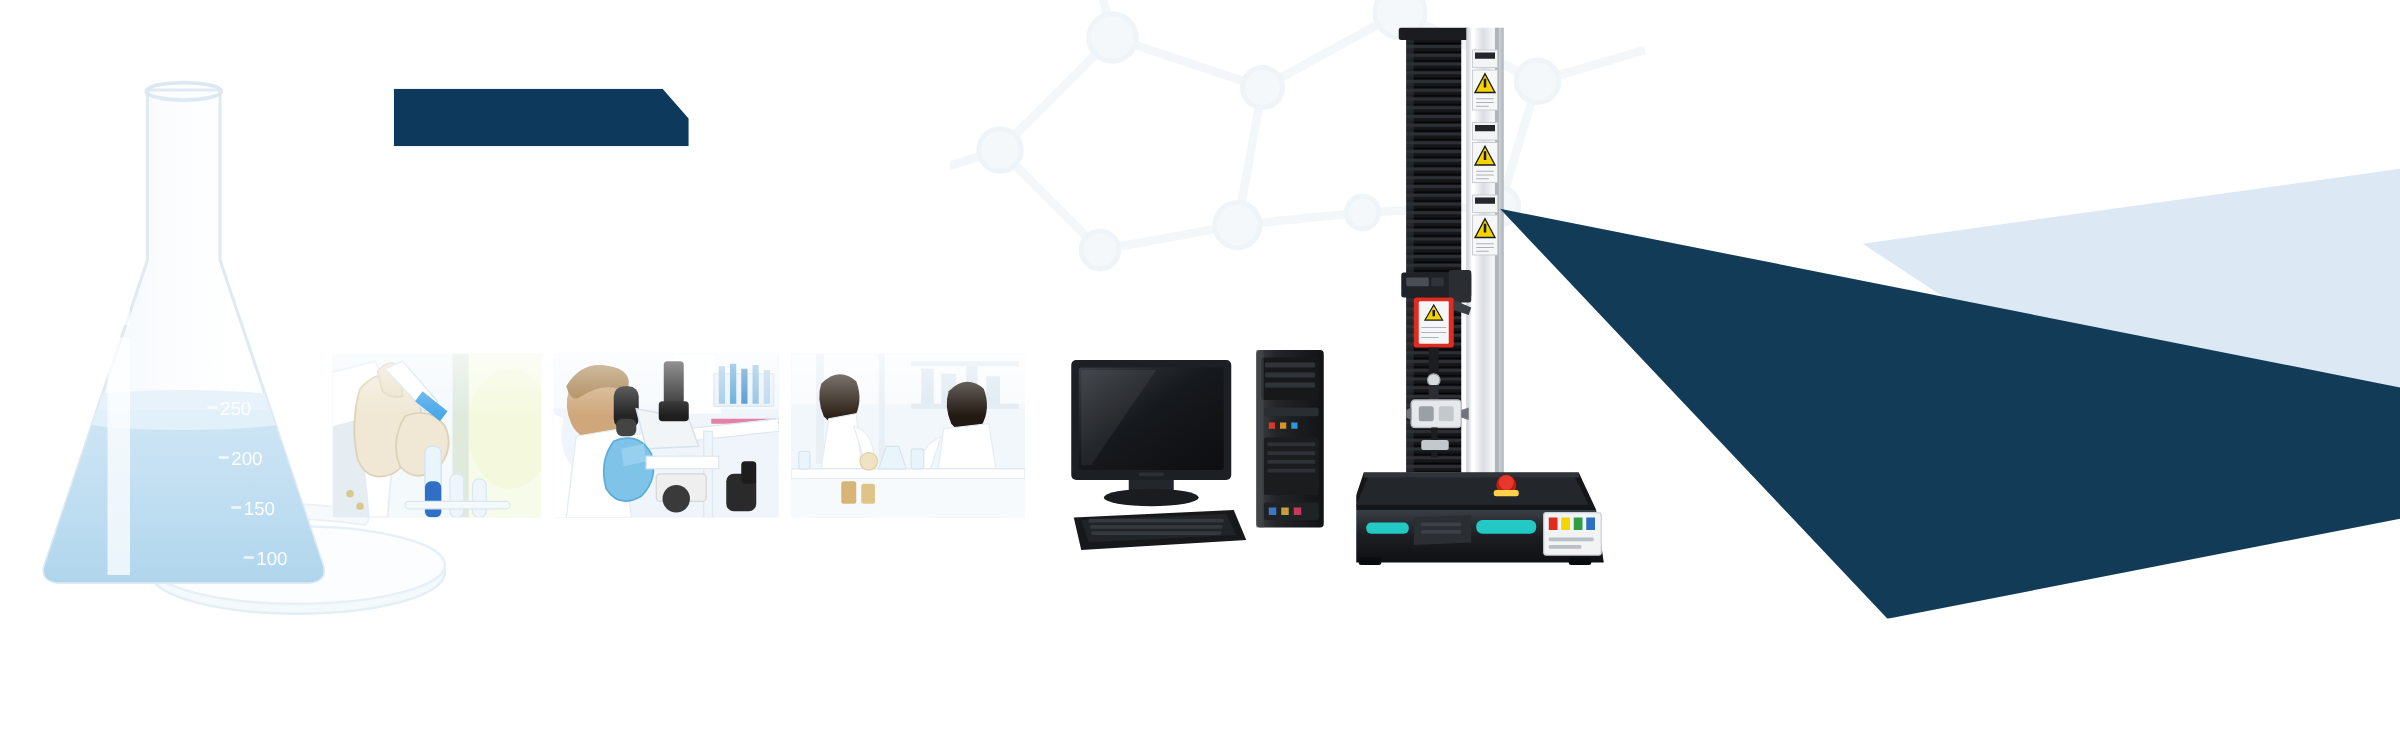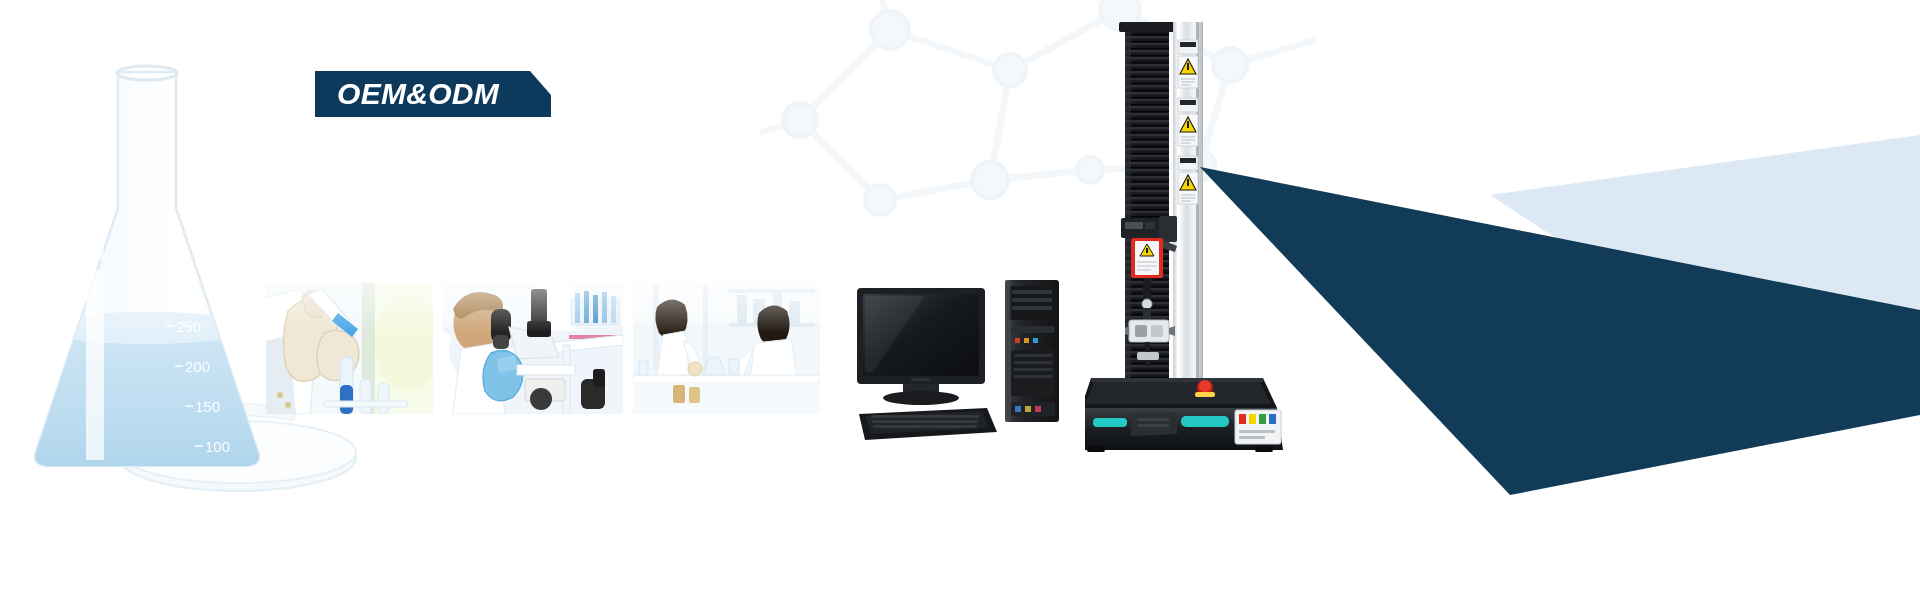--- a/index.html
+++ b/index.html
@@ -134,21 +134,20 @@
       </g>
     </g>
   </svg>
 
   <div class="copy">
 
     <div class="badge-wrap">
       <svg width="236" height="46" viewBox="0 0 236 46">
         <path d="M0 0 L215 0 L236 24 L236 46 L0 46 Z" fill="#0d3a5c"></path>
       </svg>
-      <span class="badge-text">OEM&amp;ODM</span>
     </div>
   </div>
 
   <div class="photo-strip">
 
     <div class="photo p1">
       <svg width="167" height="131" viewBox="0 0 167 131">
         <rect width="167" height="131" fill="#f4f9fc"></rect>
         <rect x="108" y="0" width="59" height="131" fill="#f7fbe9"></rect>
         <ellipse cx="142" cy="60" rx="34" ry="48" fill="#f2f8d8" opacity=".7"></ellipse>

